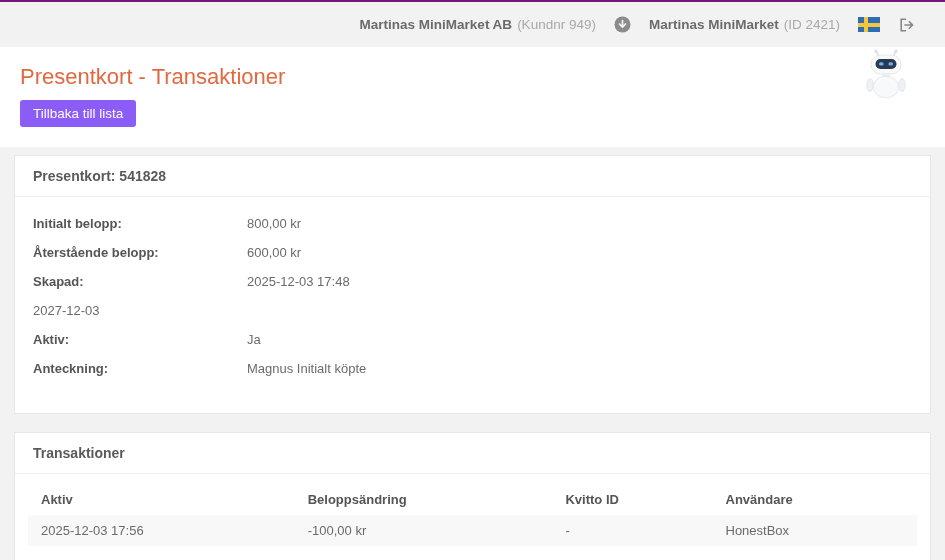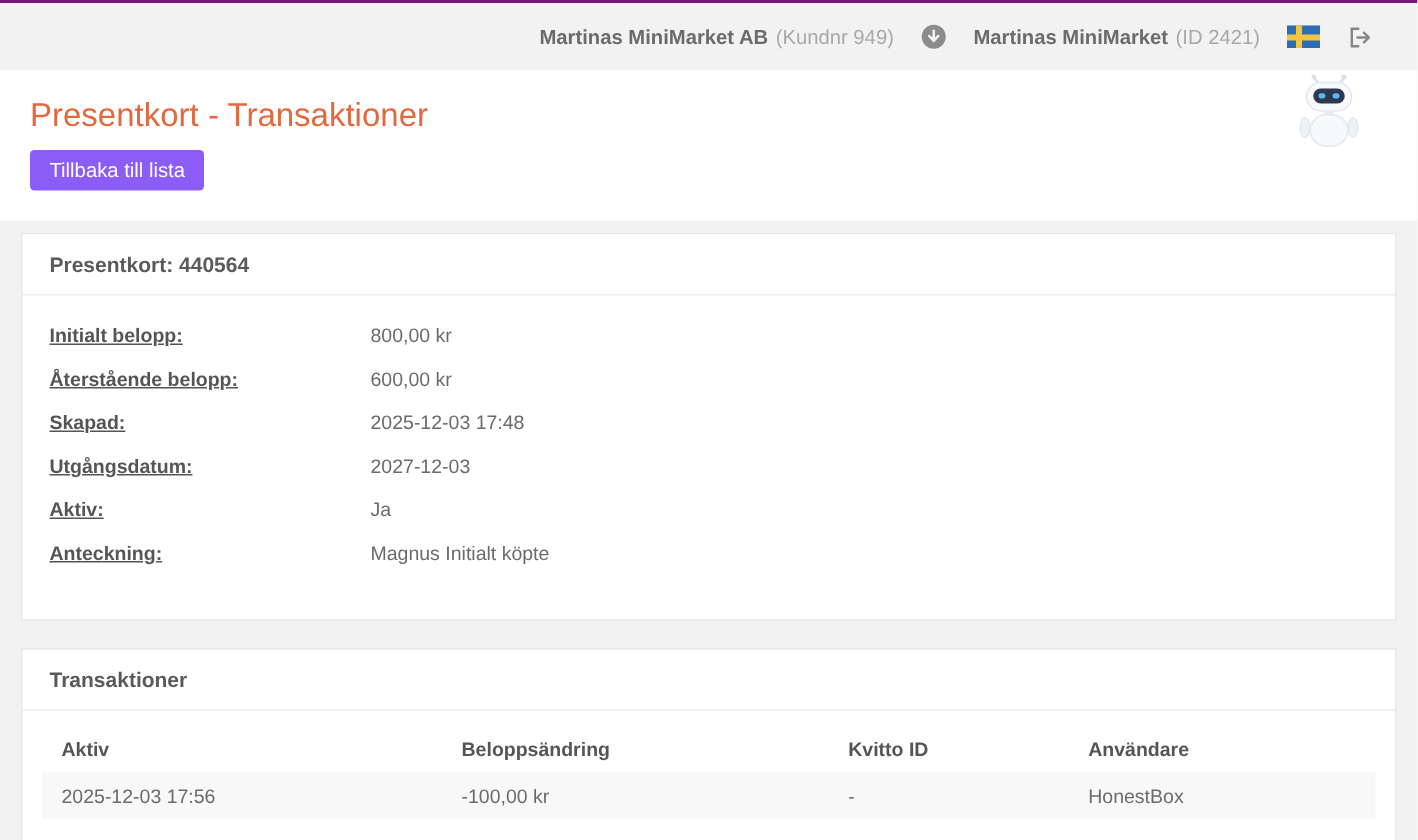--- a/index.html
+++ b/index.html
@@ -80,21 +80,21 @@
   .card-header {
     padding: 12px 18px;
     border-bottom: 1px solid #eeeeee;
     font-size: 14px;
     font-weight: 700;
     color: #5a5a5a;
   }
   .card-body { padding: 12px 18px 30px 18px; }
 
   .field { display: flex; padding: 7px 0; font-size: 13px; }
-  .field-label { width: 214px; font-weight: 700; color: #555; text-decoration: underline; }
+  .field-label { width: 214px; font-weight: 700; color: #555; }
   .field-value { color: #6b6b6b; }
 
   
   .card-body.table-body { padding: 10px 13px 30px 13px; }
   table { width: 100%; border-collapse: collapse; table-layout: fixed; font-size: 13px; }
   th {
     text-align: left;
     font-weight: 700;
     color: #555;
     padding: 8px 13px;
@@ -157,36 +157,35 @@
       <ellipse cx="37" cy="36" rx="3.2" ry="6.5" fill="#eff1f4" stroke="#e4e8ed" stroke-width="1"></ellipse>
 
       <rect x="8.5" y="27.5" width="25" height="21" rx="11" fill="#f8f9fb" stroke="#e4e8ed" stroke-width="1"></rect>
     </svg>
   </span>
 </div>
 
 <div class="main">
 
   <div class="card">
-    <div class="card-header">Presentkort: 440564</div>
+    <div class="card-header">Presentkort: 541828</div>
     <div class="card-body">
       <div class="field">
         <div class="field-label">Initialt belopp:</div>
         <div class="field-value">800,00 kr</div>
       </div>
       <div class="field">
         <div class="field-label">Återstående belopp:</div>
         <div class="field-value">600,00 kr</div>
       </div>
       <div class="field">
         <div class="field-label">Skapad:</div>
         <div class="field-value">2025-12-03 17:48</div>
       </div>
       <div class="field">
-        <div class="field-label">Utgångsdatum:</div>
         <div class="field-value">2027-12-03</div>
       </div>
       <div class="field">
         <div class="field-label">Aktiv:</div>
         <div class="field-value">Ja</div>
       </div>
       <div class="field">
         <div class="field-label">Anteckning:</div>
         <div class="field-value">Magnus Initialt köpte</div>
       </div>

